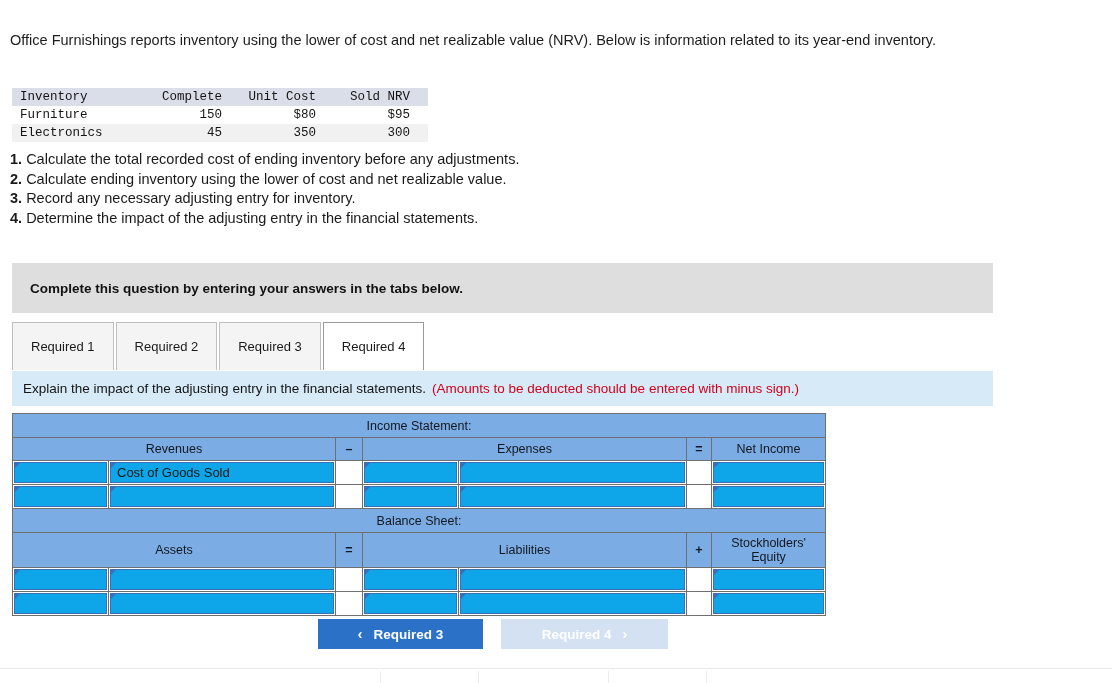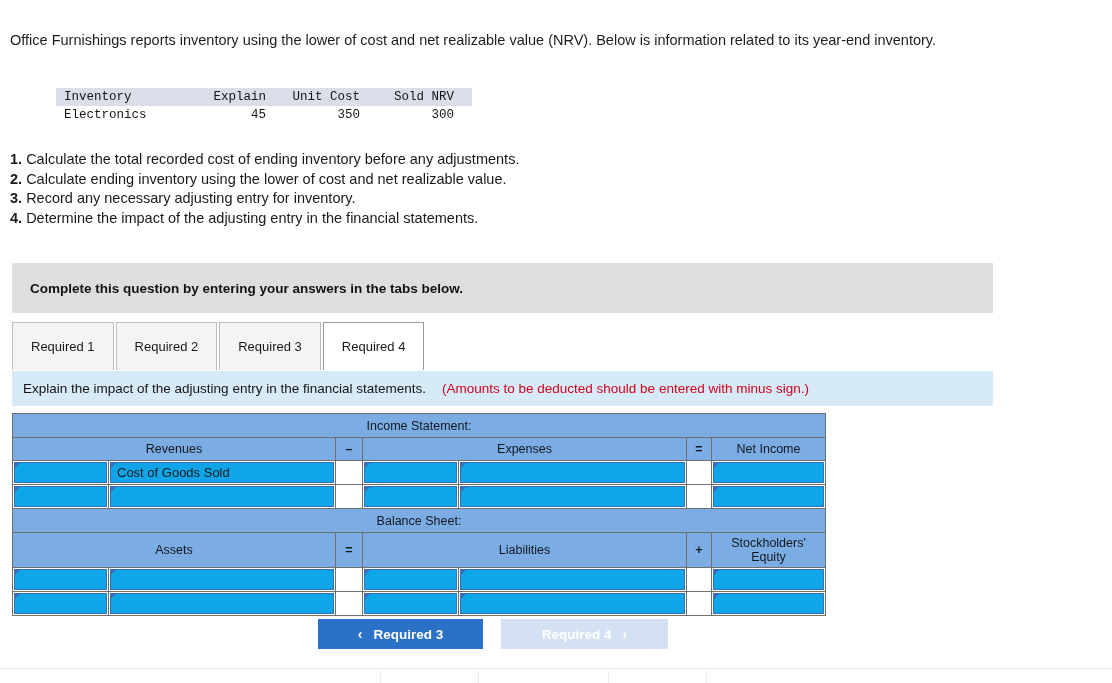--- a/index.html
+++ b/index.html
@@ -22,21 +22,20 @@
   }
 
   
   .inv-table {
     position: absolute;
     left: 12px; top: 88px;
     border-collapse: collapse;
     font-family: "Liberation Mono", monospace;
     font-size: 12.5px;
     color: #141414;
-    margin-left: 44px;
   }
   .inv-table th, .inv-table td {
     padding: 2px 8px;
     white-space: nowrap;
     font-weight: normal;
   }
   .inv-table thead tr { background: #dadee8; }
   .inv-table tbody tr:nth-child(odd) { background: #ffffff; }
   .inv-table tbody tr:nth-child(even) { background: #f1f1f1; }
   .inv-table .c-label { text-align: left; width: 134px; }
@@ -103,21 +102,21 @@
     background: #d7eaf7;
     border-top: 1px solid #ffffff;
     display: flex; align-items: center;
   }
   .prompt .p-main {
     margin-left: 11px;
     font-size: 13.5px;
     color: #141414;
   }
   .prompt .p-note {
-    margin-left: 16px;
+    margin-left: 6px;
     font-size: 13.5px;
     color: #d0021b;
   }
 
   
   .ws {
     position: absolute;
     left: 12px; top: 413px;
     width: 813px;
     border-collapse: collapse;
@@ -225,26 +224,32 @@
 <body>
 
 <div class="stem">
   <span>Office Furnishings reports inventory using the lower of cost and net realizable value (NRV). Below is information related to its year-end inventory.</span>
 </div>
 
 <table class="inv-table">
   <thead>
     <tr>
       <th class="c-label">Inventory</th>
-      <th class="c-num">Explain</th>
+      <th class="c-num">Complete</th>
       <th class="c-num">Unit Cost</th>
       <th class="c-num">Sold NRV</th>
     </tr>
   </thead>
   <tbody>
+    <tr>
+      <td class="c-label">Furniture</td>
+      <td class="c-num">150</td>
+      <td class="c-num">$80</td>
+      <td class="c-num">$95</td>
+    </tr>
     <tr>
       <td class="c-label">Electronics</td>
       <td class="c-num">45</td>
       <td class="c-num">350</td>
       <td class="c-num">300</td>
     </tr>
   </tbody>
 </table>
 
 <div class="required-block">

